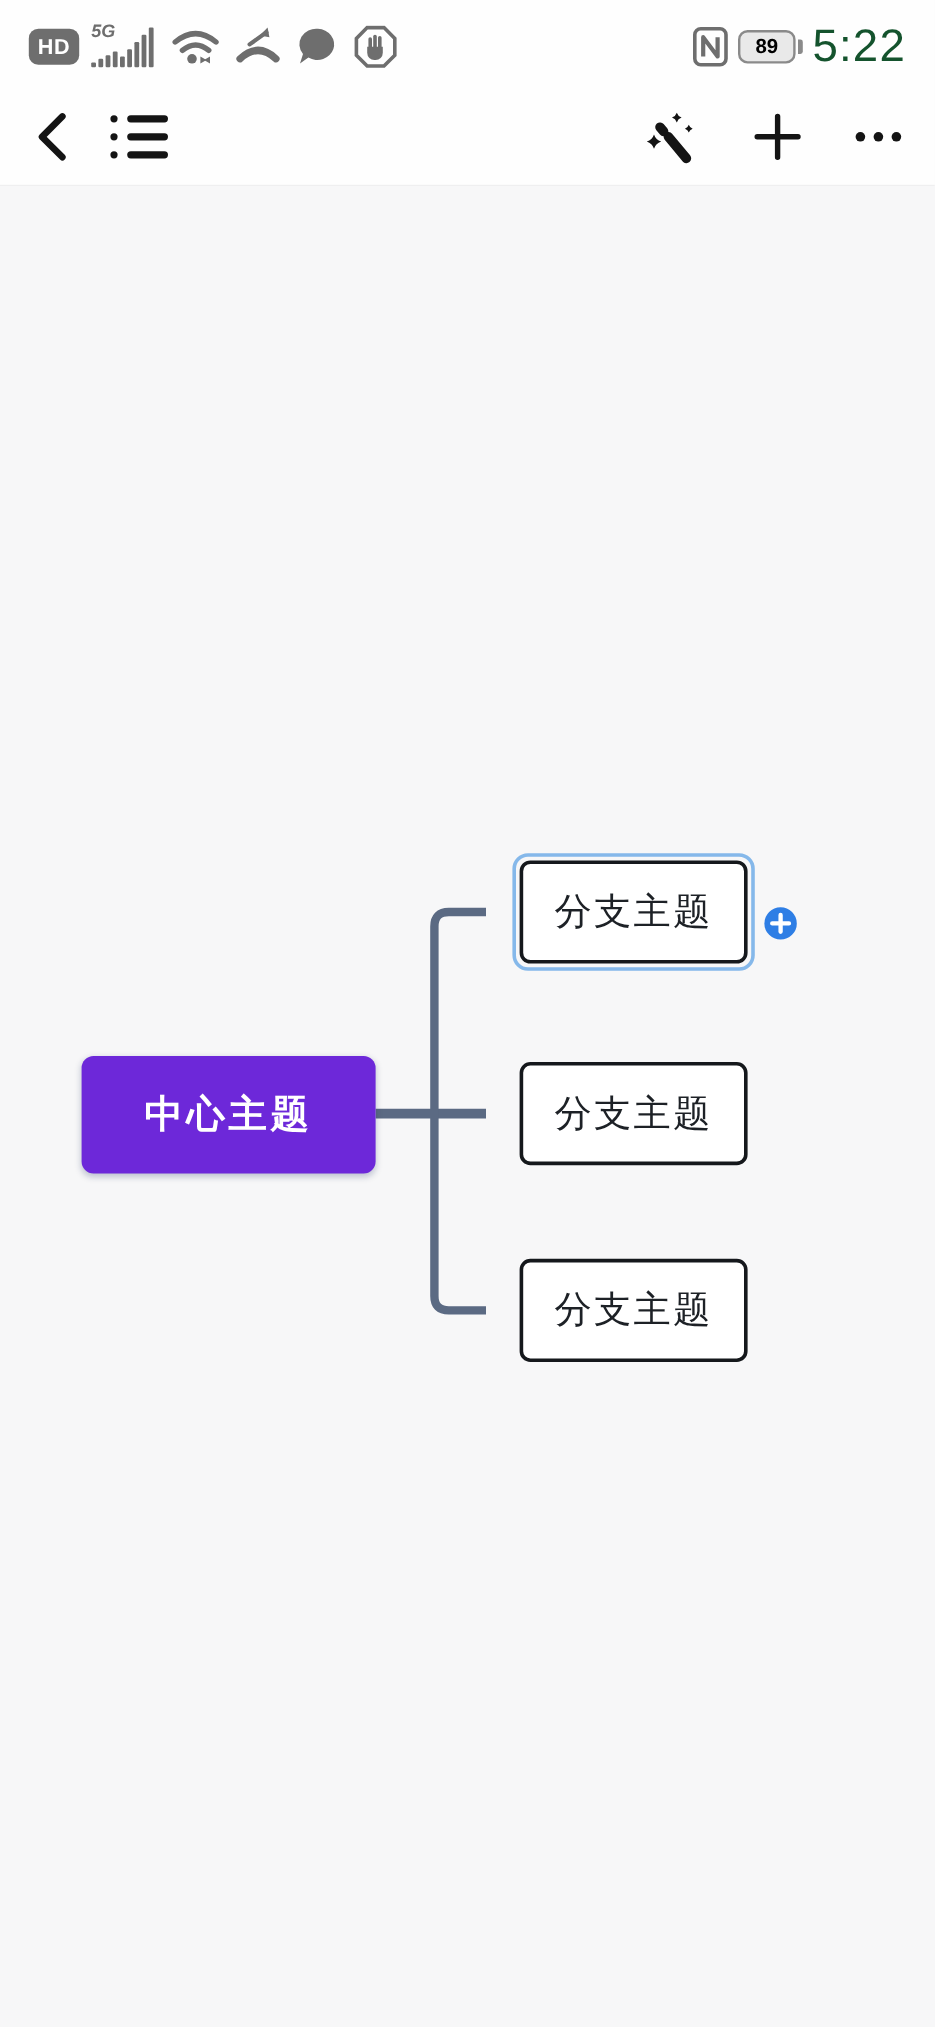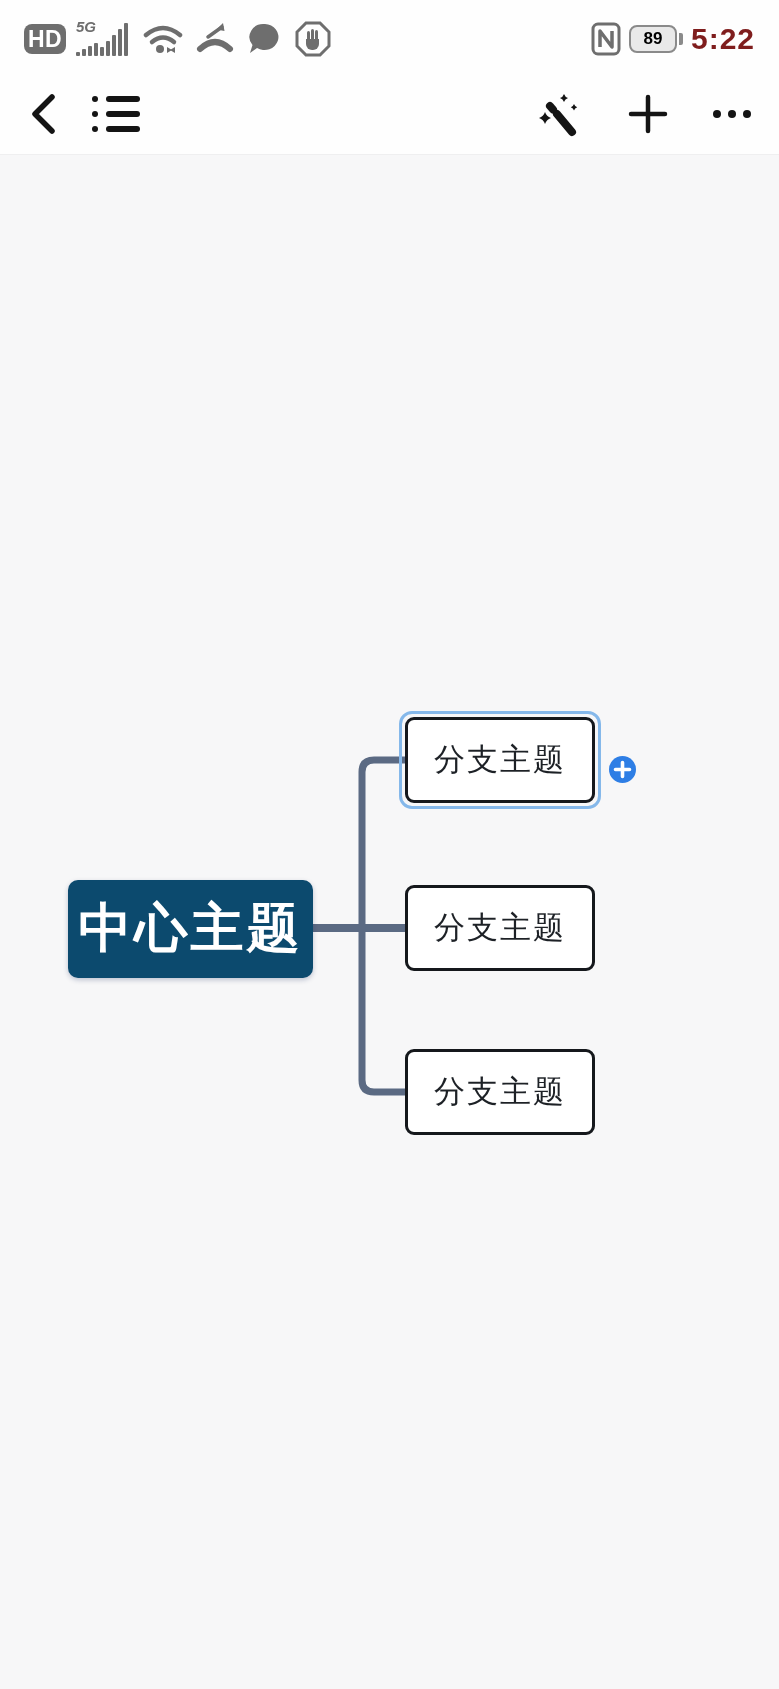--- a/index.html
+++ b/index.html
@@ -8,30 +8,30 @@
 
   
   .header { position:absolute; top:0; left:0; width:779px; height:155px; background:#fefefe; border-bottom:1px solid #efeff0; }
 
   .status-bar { position:absolute; top:14px; left:0; width:779px; height:50px;
     display:flex; align-items:center; justify-content:space-between; padding:0 24px; color:#6e6e6e; }
   .status-left { display:flex; align-items:center; gap:10px; height:40px; }
   .status-right { display:flex; align-items:center; gap:8px; }
 
   .hd-badge { width:42px; height:30px; background:#6e6e6e; border-radius:8px; color:#fff;
-    font-weight:700; font-size:23px; display:flex; align-items:center; justify-content:center; letter-spacing:.5px; }
+    font-weight:700; font-size:18px; display:flex; align-items:center; justify-content:center; letter-spacing:.5px; }
 
   .net-cluster { position:relative; width:56px; height:38px; }
   .net-label { position:absolute; top:-2px; left:0; font-size:15px; font-weight:700; color:#6e6e6e;font-style:italic; }
   .bars { position:absolute; bottom:2px; display:flex; align-items:flex-end; gap:2px; }
   .bars.small { left:0; }
   .bars.tall { left:24px; }
   .bars span { width:4px; background:#6e6e6e; border-radius:1px; display:block; }
 
-  .time { font-size:30px; color:#7f1d1d; font-weight:700; letter-spacing:1px; }
+  .time { font-size:38px; color:#14532d; font-weight:400; letter-spacing:1px; }
 
   .battery { display:flex; align-items:center; }
   .battery-body { width:48px; height:28px; border:2.5px solid #8a8a8a; border-radius:8px; background:#e9e9e9;
     display:flex; align-items:center; justify-content:center; font-size:17px; font-weight:700; color:#000000; }
   .battery-nub { width:4px; height:12px; background:#8a8a8a; border-radius:0 2px 2px 0; margin-left:2px; }
 
   .toolbar { position:absolute; top:78px; left:0; width:779px; height:72px;
     display:flex; align-items:center; padding:0 28px; color:#141414; }
   .toolbar .spacer { flex:1; }
   .tb-btn { display:flex; align-items:center; justify-content:center; background:none; border:none; cursor:pointer; }
@@ -46,25 +46,25 @@
 
   .dots-icon { display:flex; gap:7px; align-items:center; }
   .dots-icon i { width:8px; height:8px; border-radius:50%; background:#141414; display:block; }
 
   
   .canvas { position:absolute; top:155px; left:0; width:779px; height:1534px; background:#f7f7f8; }
   .edges { position:absolute; top:-155px; left:0; }
 
   .node { position:absolute; display:flex; align-items:center; justify-content:center; }
 
-  .central-topic { left:68px; top:725px; width:245px; height:98px; background:#0c4a6e; border-radius:10px;
-    box-shadow:0 2px 5px rgba(20,40,90,.25); color:#fff; font-size:53px; font-weight:700; letter-spacing:3px; }
+  .central-topic { left:68px; top:725px; width:245px; height:98px; background:#6d28d9; border-radius:10px;
+    box-shadow:0 2px 5px rgba(20,40,90,.25); color:#fff; font-size:32px; font-weight:700; letter-spacing:3px; }
 
   .branch { width:190px; height:86px; background:#fff; border:3px solid #15181c; border-radius:9px;
-    color:#1d2126; font-size:31px; letter-spacing:2px; }
+    color:#1d2126; font-size:31px; letter-spacing:2px;margin-left:28px; }
   .branch-1 { left:405px; top:562px; }
   .branch-2 { left:405px; top:730px; }
   .branch-3 { left:405px; top:894px; }
 
   .selection-ring { position:absolute; inset:-9px; border:3px solid #85b8ea; border-radius:13px; pointer-events:none; }
 
   .add-btn { position:absolute; left:201px; top:36px; width:27px; height:27px; border-radius:50%;
     background:#2e7ee5; border:none; cursor:pointer; display:flex; align-items:center; justify-content:center; padding:0; }
 </style>
 </head>

